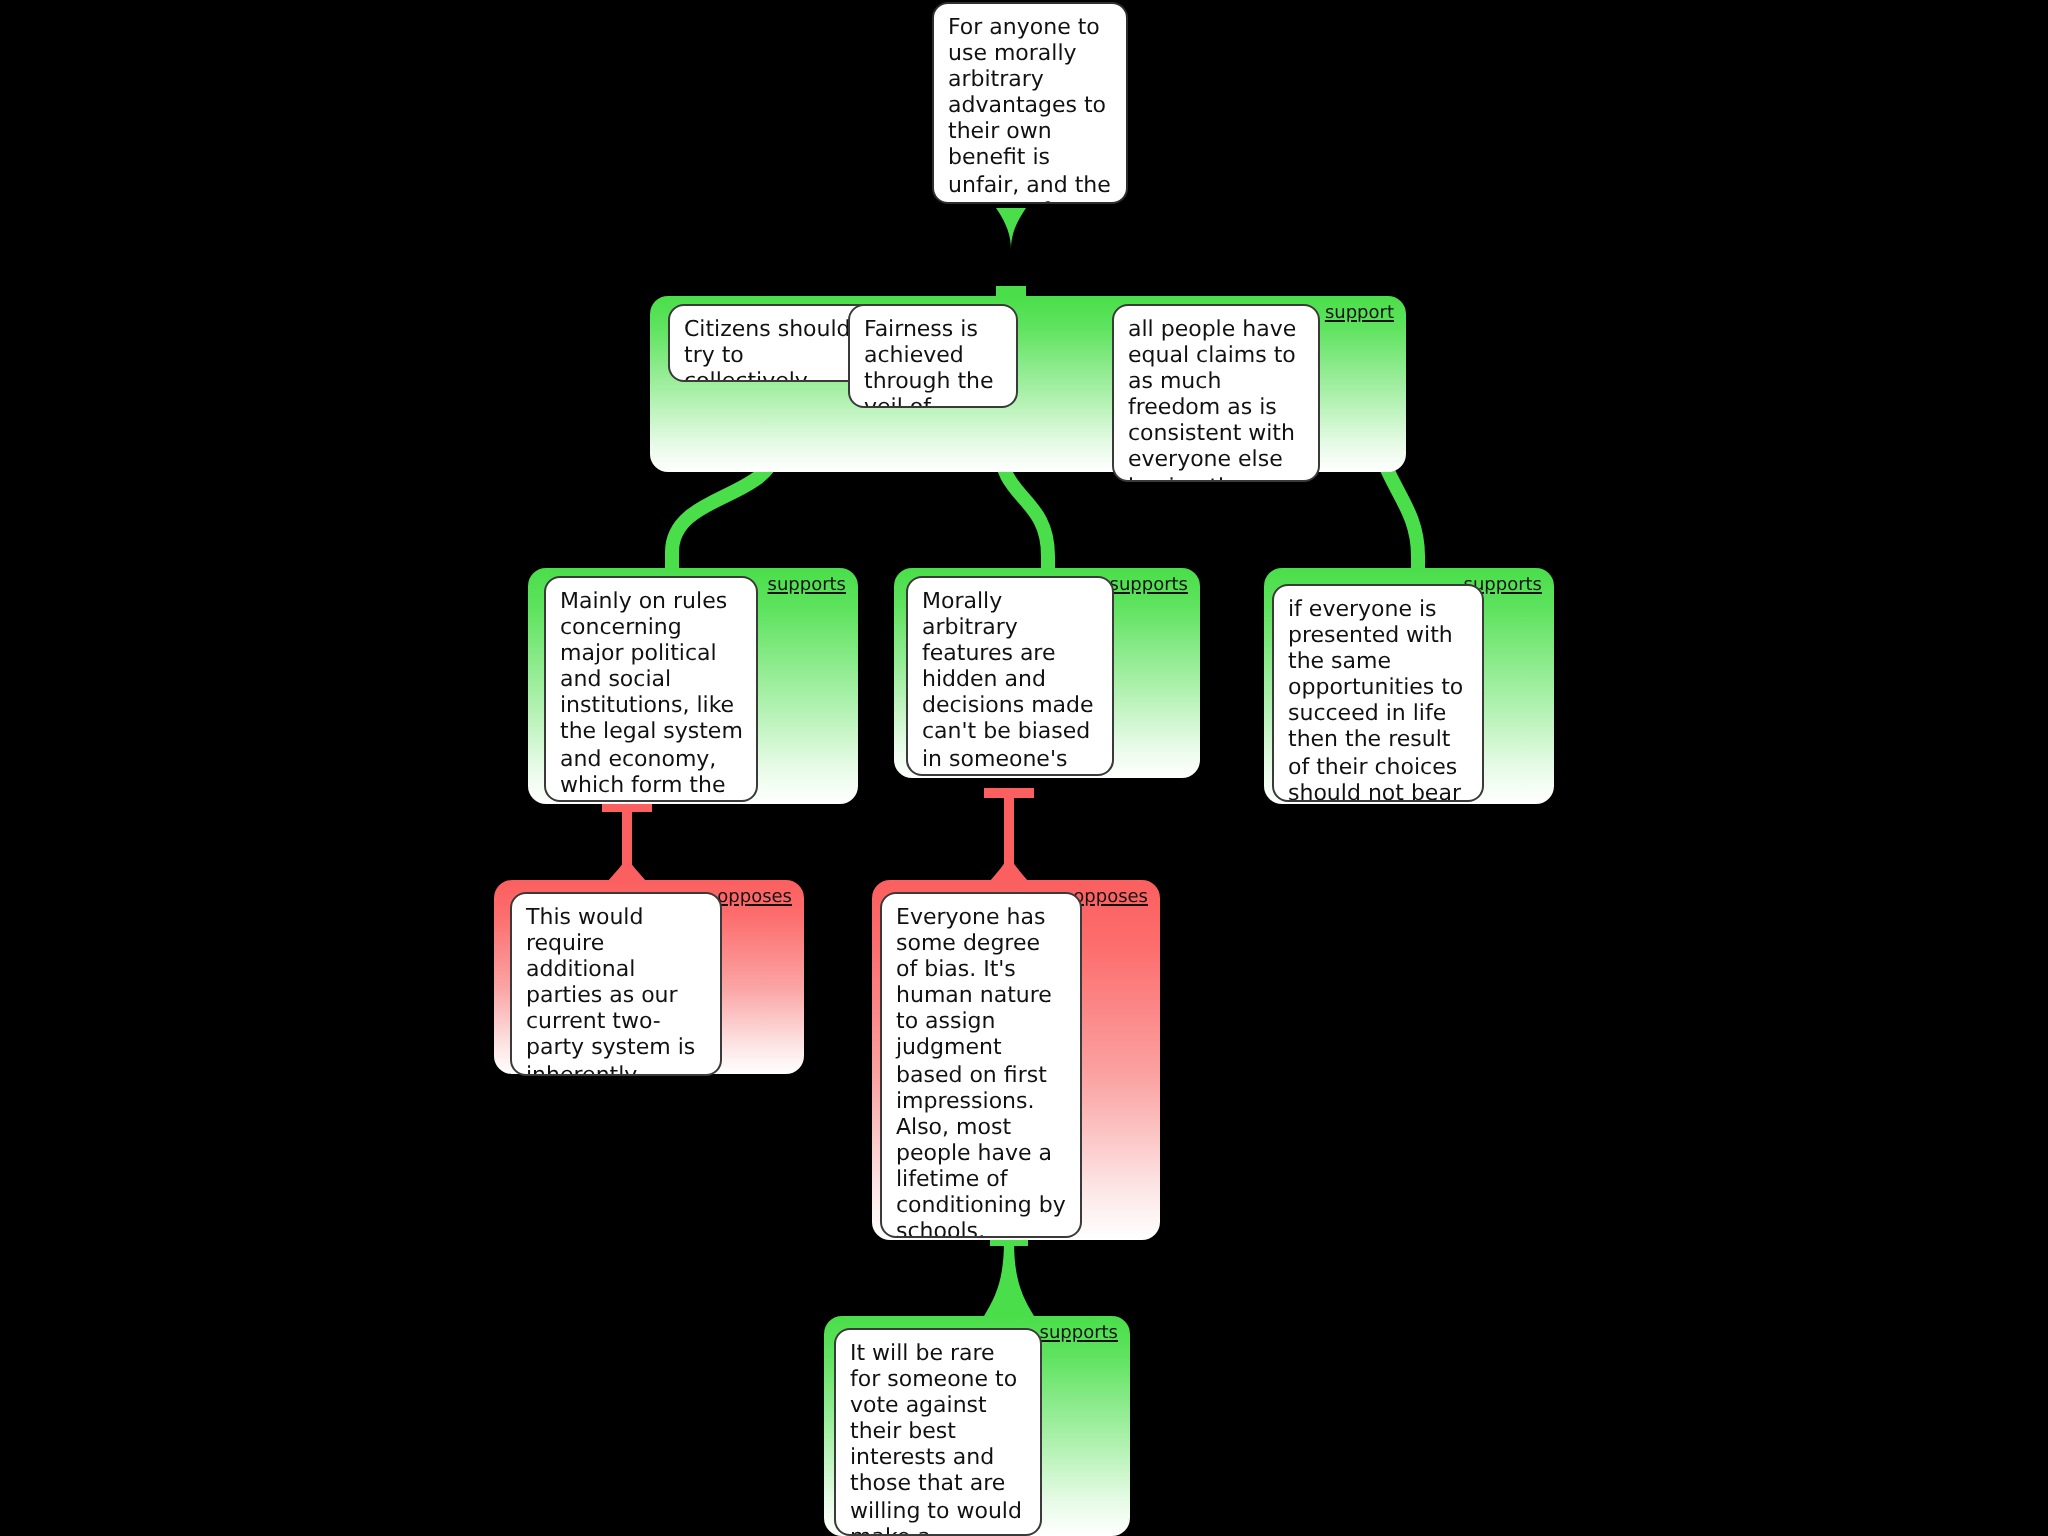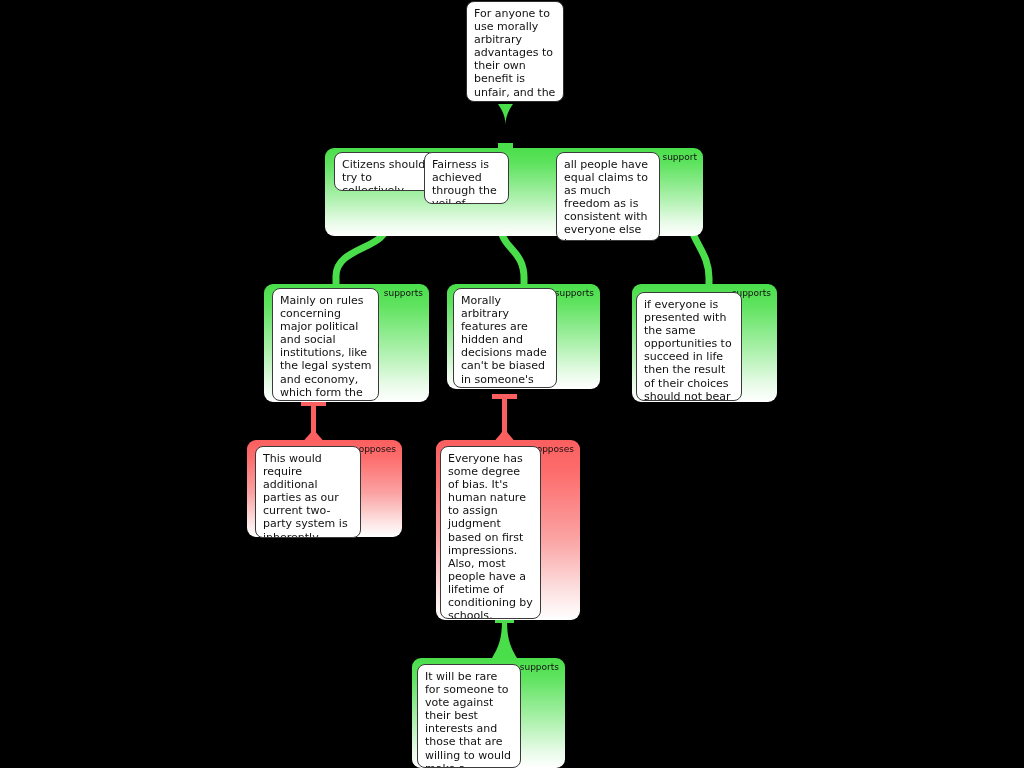--- a/index.html
+++ b/index.html
@@ -44,20 +44,21 @@
   
   .rel-label {
     position: absolute;
     top: 4px;
     right: 6px;
     font-size: 9px;
     line-height: 10px;
     color: #111111;
     font-family: "DejaVu Sans", sans-serif;
     white-space: nowrap;
+    text-decoration: underline;
   }
 
   
   .card {
     position: absolute;
     background: #ffffff;
     border: 1px solid #3a3a3a;
     border-radius: 8px;
     box-sizing: border-box;
     padding: 5px 6px 4px 7px;

